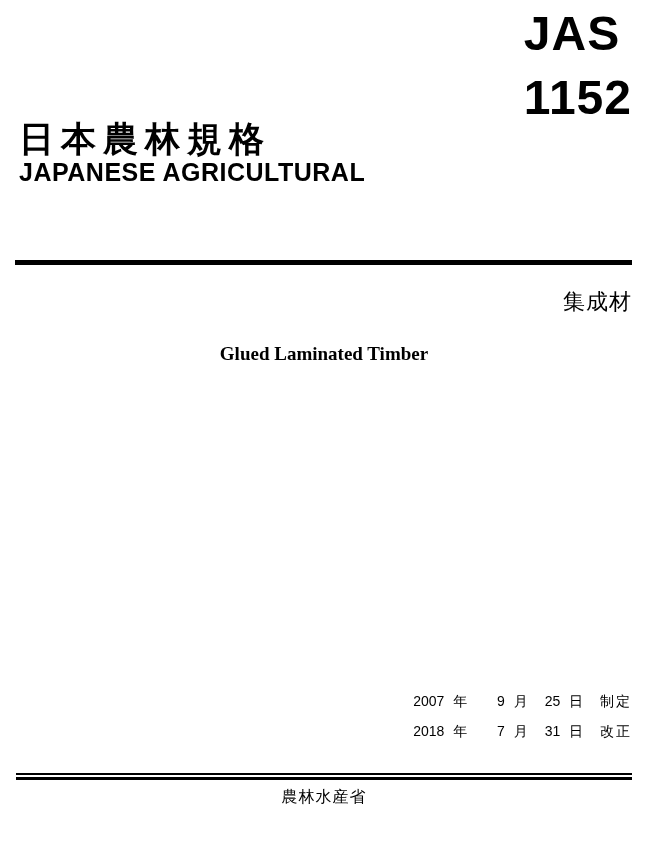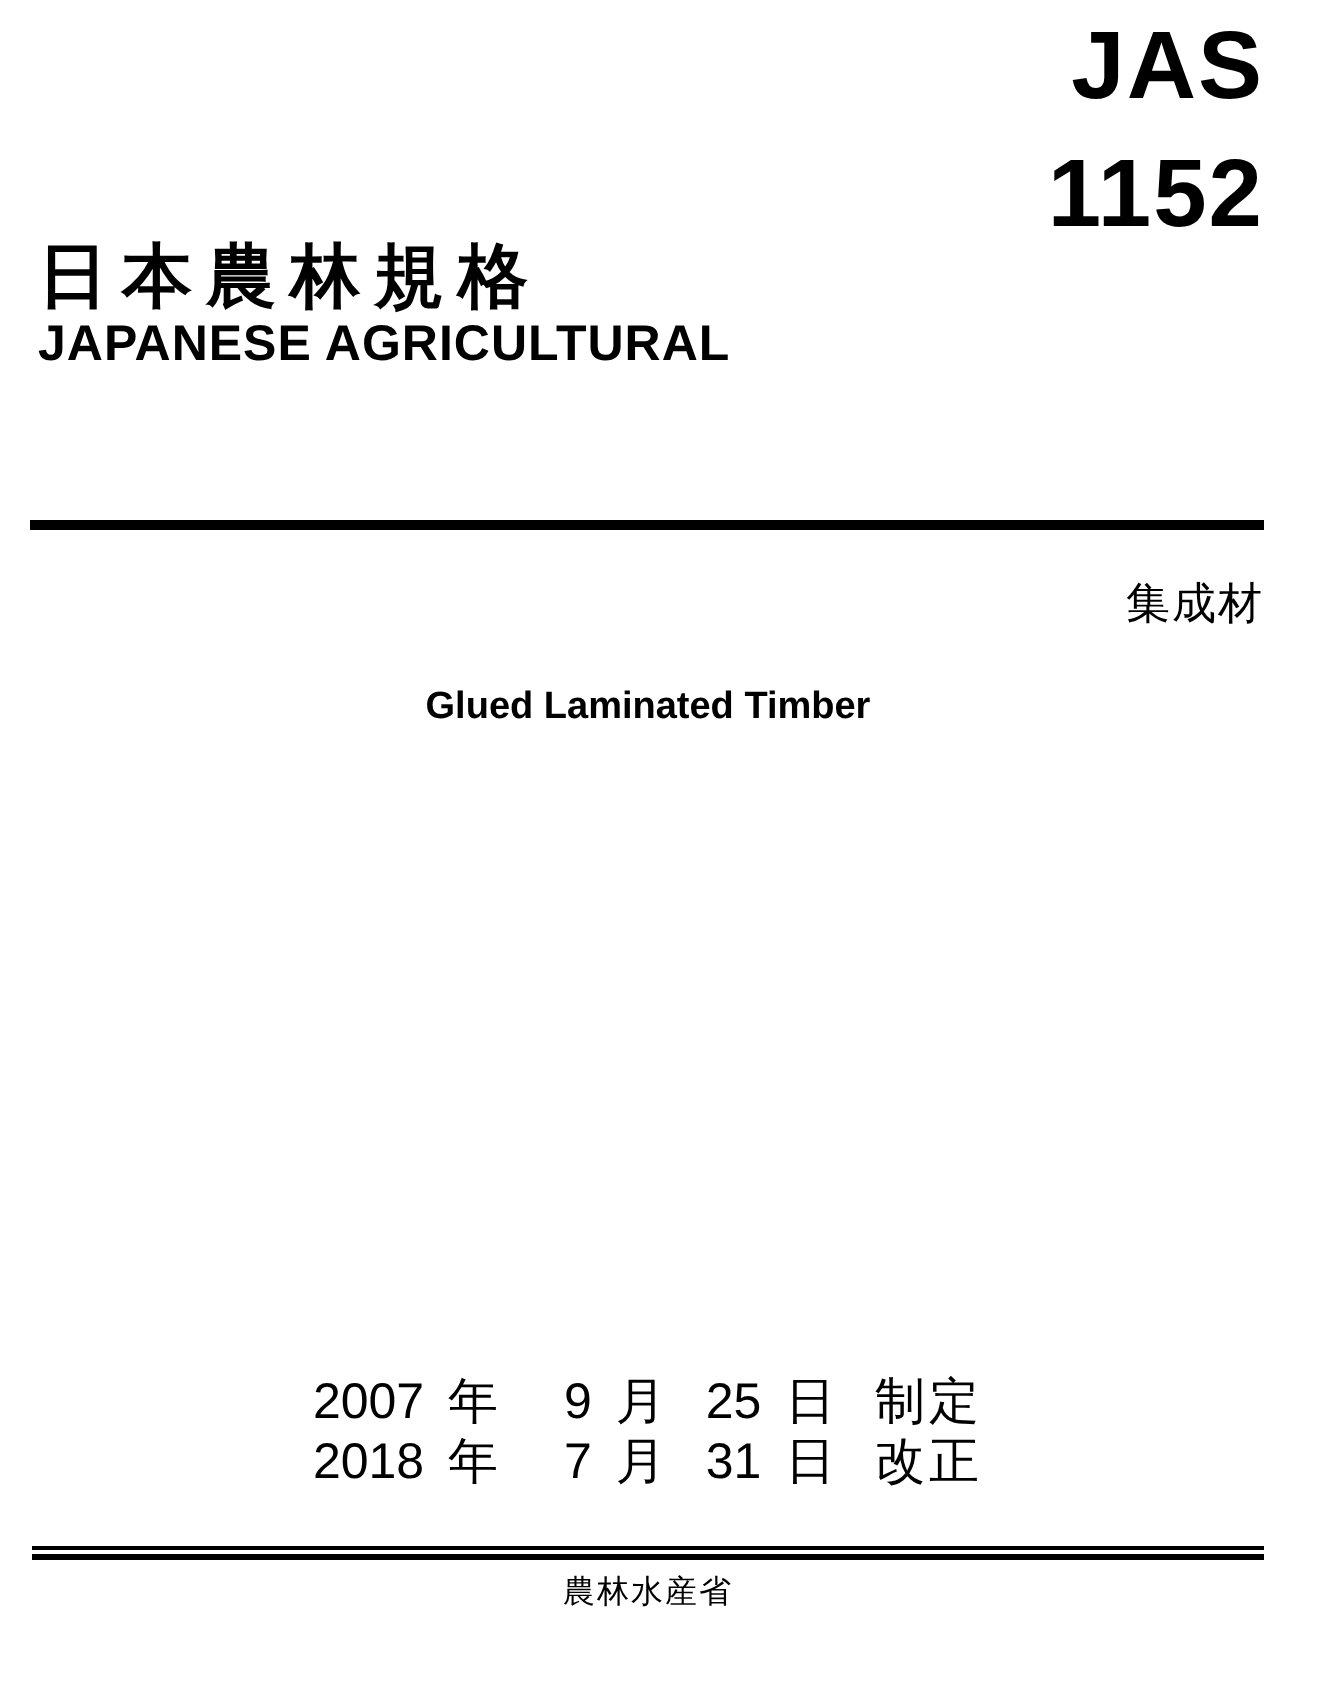--- a/index.html
+++ b/index.html
@@ -15,21 +15,21 @@
     color: #000000;
     font-family: "Liberation Sans", "DejaVu Sans", sans-serif;
     overflow: hidden;
   }
 
   
   .code-block {
     position: absolute;
     top: 2px;
     right: 27px;
-    text-align: right;
+    text-align: left;
     font-weight: bold;
     font-size: 48px;
     line-height: 64px;
     letter-spacing: 1px;
     white-space: nowrap;
   }
 
   
   .heading-block {
     position: absolute;
@@ -72,34 +72,34 @@
     font-size: 22px;
     line-height: 30px;
     letter-spacing: 1px;
   }
   .subject-en {
     position: absolute;
     left: 16px;
     top: 340px;
     width: 616px;
     text-align: center;
-    font-family: Liberation Sans, sans-serif;
+    font-family: Liberation Serif, serif;
     font-weight: bold;
     font-size: 19px;
     line-height: 28px;
   }
 
   
   .history {
     position: absolute;
     left: 16px;
     top: 686px;
     width: 616px;
-    text-align: center;
-    font-size: 25px;
+    text-align: right;
+    font-size: 14px;
   }
   .date-row {
     line-height: 30px;
     white-space: nowrap;
   }
   .date-row span { display: inline-block; }
   .date-row .unit   { margin-left: 5px; }
   .date-row .month  { margin-left: 26px; }
   .date-row .day    { margin-left: 13px; }
   .date-row .action { margin-left: 13px; letter-spacing: 2px; }

